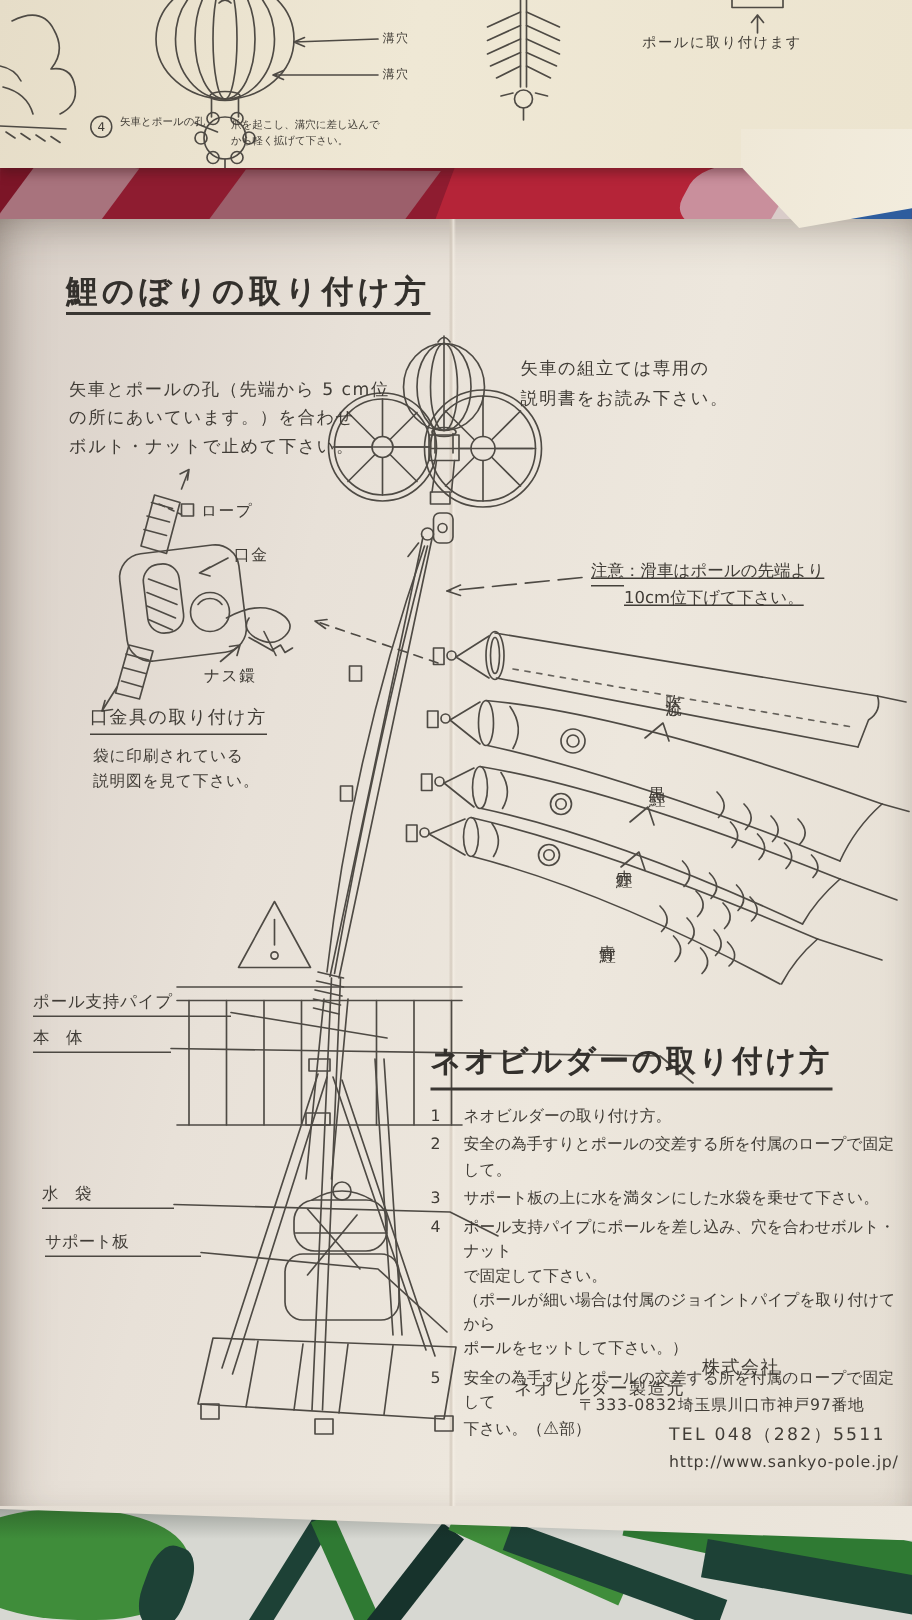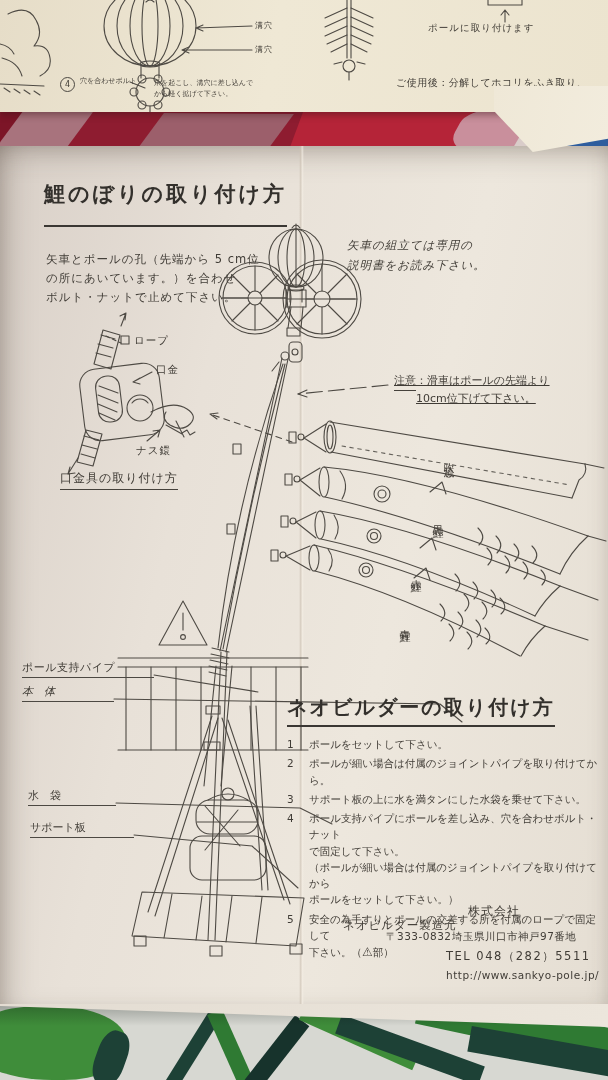--- a/index.html
+++ b/index.html
@@ -105,25 +105,24 @@
         <path d="M349,72 L349,80 M342,62 l-8,2 m23,-2 l8,2"></path>
       </g>
       <g>
         <path d="M488,0 L488,5 M522,0 L522,5 M488,5 L522,5" stroke-width="0.9"></path>
         <path d="M505,22 L505,10 M505,10 l-4,5 m4,-5 l4,5"></path>
       </g>
     </svg>
     <div class="txt" style="left:255px;top:20px;font-size:8px;letter-spacing:1px;">溝穴</div>
     <div class="txt" style="left:255px;top:44px;font-size:8px;letter-spacing:1px;">溝穴</div>
     <div class="txt" style="left:60px;top:72px;"><span class="num-badge">4</span></div>
-    <div class="txt" style="left:80px;top:76px;font-size:7px;">穴を合わせボルト</div>
+    <div class="txt" style="left:80px;top:76px;font-size:7px;">矢車とポールの孔</div>
     <div class="txt pre" style="left:154px;top:78px;font-size:7px;line-height:1.5;">爪を起こし、溝穴に差し込んで
 から軽く拡げて下さい。</div>
     <div class="txt" style="left:428px;top:22px;font-size:9.5px;letter-spacing:1px;">ポールに取り付けます</div>
-    <div class="txt" style="left:396px;top:76px;font-size:10px;letter-spacing:.5px;">ご使用後：分解してホコリをふき取り、</div>
   </div>
   <div id="top-corner"></div>
 
   <div id="sheet-main">
     <div id="crease"></div>
 
     <svg class="art" width="608" height="858" viewBox="0 0 608 858">
       <g>
         <path d="M292,82 q4,-6 8,0 M296,84 L296,78"></path>
         <ellipse cx="296" cy="112" rx="27" ry="29"></ellipse>
@@ -274,61 +273,63 @@
       </g>
 
       <g stroke-width="0.9">
         <path d="M154,529 L258,546"></path>
         <path d="M114,553 L440,558 L462,576"></path>
         <path d="M116,657 L300,662 L332,678"></path>
         <path d="M134,689 L252,700 L298,742"></path>
       </g>
     </svg>
 
-    <div class="txt" style="left:44px;top:34px;font-size:21px;font-weight:700;letter-spacing:3px;color:#33302c;border-bottom:2.5px solid #3a3733;padding-bottom:17px;">鯉のぼりの取り付け方</div>
+    <div class="txt" style="left:44px;top:34px;font-size:21px;font-weight:700;letter-spacing:3px;color:#33302c;border-bottom:2.5px solid #3a3733;padding-bottom:0;">鯉のぼりの取り付け方</div>
 
     <div class="txt pre" style="left:46px;top:104px;font-size:11.5px;line-height:1.65;letter-spacing:1px;">矢車とポールの孔（先端から 5 cm位
 の所にあいています。）を合わせ
 ボルト・ナットで止めて下さい。</div>
 
-    <div class="txt pre" style="left:347px;top:90px;font-size:11.5px;line-height:1.7;letter-spacing:1px;font-style:italic;">矢車の組立ては専用の
+    <div class="txt pre" style="left:347px;top:90px;font-size:11.5px;line-height:1.7;letter-spacing:1px;">矢車の組立ては専用の
 説明書をお読み下さい。</div>
 
     <div class="txt" style="left:394px;top:226px;font-size:11px;line-height:1.6;display:flex;align-items:flex-start;text-decoration:underline;">
       <span style="border-bottom:1.5px solid #45413b;">注意</span>
         <span class="pre">：滑車はポールの先端より
 10cm位下げて下さい。</span>
     </div>
 
     <div class="txt" style="left:134px;top:188px;font-size:10.5px;letter-spacing:1px;">ロープ</div>
     <div class="txt" style="left:156px;top:217px;font-size:10.5px;letter-spacing:1px;">口金</div>
     <div class="txt" style="left:136px;top:298px;font-size:10.5px;letter-spacing:1px;">ナス鐶</div>
 
     <div class="txt" style="left:60px;top:324px;font-size:12px;letter-spacing:1px;border-bottom:1.5px solid #45413b;padding-bottom:2px;">口金具の取り付け方</div>
+    <div class="txt pre" style="left:62px;top:350px;font-size:10.5px;line-height:1.6;letter-spacing:.5px;">袋に印刷されている
+説明図を見て下さい。</div>
 
     <div class="txt vlabel" style="left:440px;top:308px;font-size:11px;">吹流し</div>
     <div class="txt vlabel" style="left:429px;top:370px;font-size:11px;">黒鯉</div>
     <div class="txt vlabel" style="left:407px;top:424px;font-size:11px;">赤鯉</div>
     <div class="txt vlabel" style="left:396px;top:474px;font-size:11px;">青鯉</div>
 
     <div class="txt underl" style="left:22px;top:514px;font-size:11px;width:132px;letter-spacing:.5px;">ポール支持パイプ</div>
-    <div class="txt underl" style="left:22px;top:538px;font-size:11px;width:92px;font-style:italic;">本　体</div>
+    <div class="txt underl" style="left:22px;top:538px;font-size:11px;width:92px;">本　体</div>
     <div class="txt underl" style="left:28px;top:642px;font-size:11px;width:88px;">水　袋</div>
     <div class="txt underl" style="left:30px;top:674px;font-size:11px;width:104px;">サポート板</div>
 
     <div class="txt" style="left:287px;top:548px;font-size:20px;font-weight:700;letter-spacing:2px;color:#33302c;border-bottom:2.5px solid #3a3733;padding-bottom:4px;">ネオビルダーの取り付け方</div>
 
     <div class="txt" style="left:287px;top:590px;width:318px;font-size:10.5px;line-height:1.55;">
       <div class="steps-row">
         <span class="n">1</span>
-        <span class="pre">ポールをセットして下さい。</span>
+        <span class="pre">ネオビルダーの取り付け方。</span>
       </div>
       <div class="steps-row">
         <span class="n">2</span>
-        <span class="pre">ポールが細い場合は付属のジョイントパイプを取り付けてから。</span>
+        <span class="pre">安全の為手すりとポールの交差する所を付属のロープで固定して。</span>
       </div>
       <div class="steps-row">
         <span class="n">3</span>
         <span class="pre">サポート板の上に水を満タンにした水袋を乗せて下さい。</span>
       </div>
       <div class="steps-row">
         <span class="n">4</span>
         <span class="pre">ポール支持パイプにポールを差し込み、穴を合わせボルト・ナット
 で固定して下さい。
 （ポールが細い場合は付属のジョイントパイプを取り付けてから

